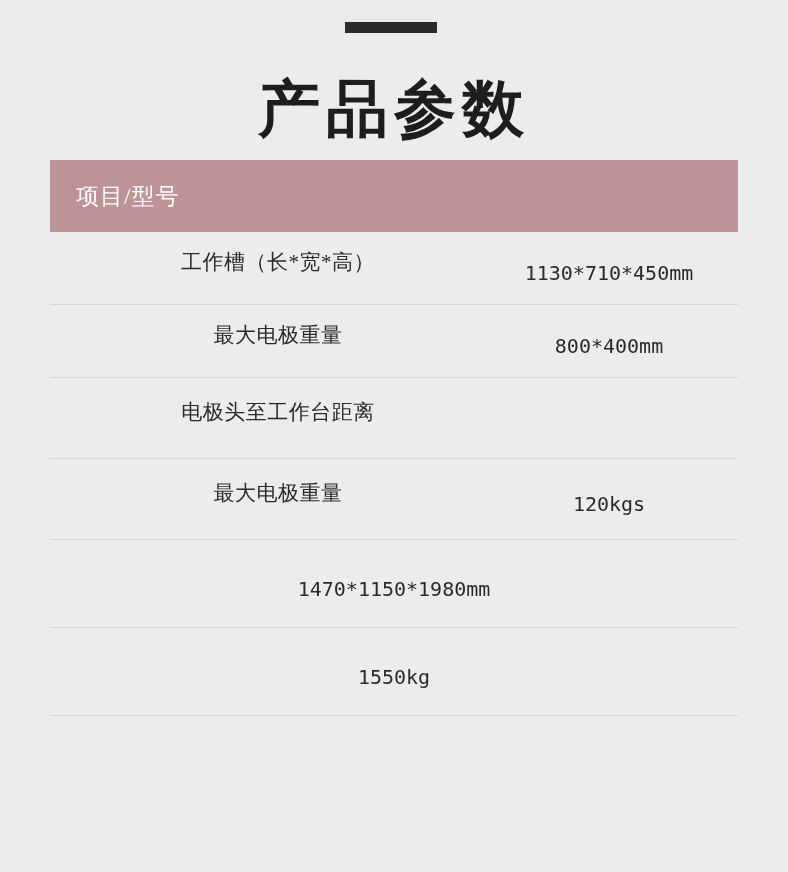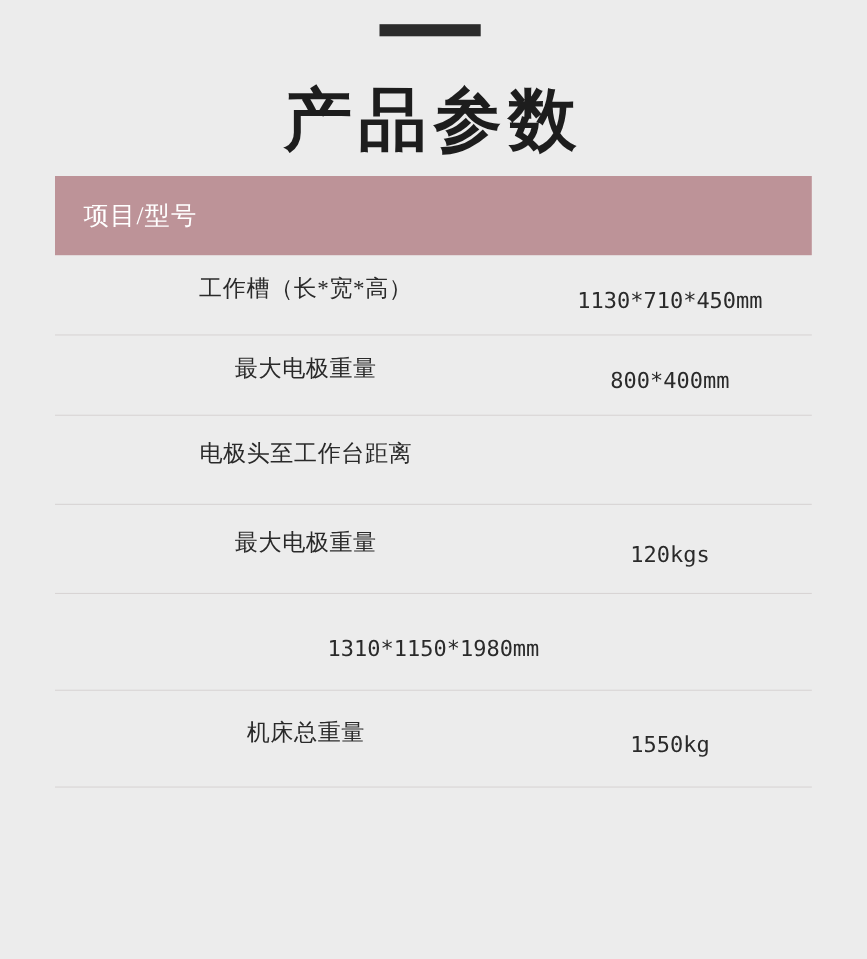--- a/index.html
+++ b/index.html
@@ -123,22 +123,21 @@
       <div class="cell-name">电极头至工作台距离</div>
     </div>
 
     <div class="spec-row" style="height:80px">
       <div class="cell-name">最大电极重量</div>
       <div class="cell-value">120kgs</div>
     </div>
 
 
     <div class="spec-row" style="height:87px">
-      <div class="cell-value">1310*1150*1980mm</div>
+      <div class="cell-value">1470*1150*1980mm</div>
     </div>
 
     <div class="spec-row" style="height:87px">
-      <div class="cell-name">机床总重量</div>
       <div class="cell-value">1550kg</div>
     </div>
 
   </div>
 </div>
 
 </body></html>

